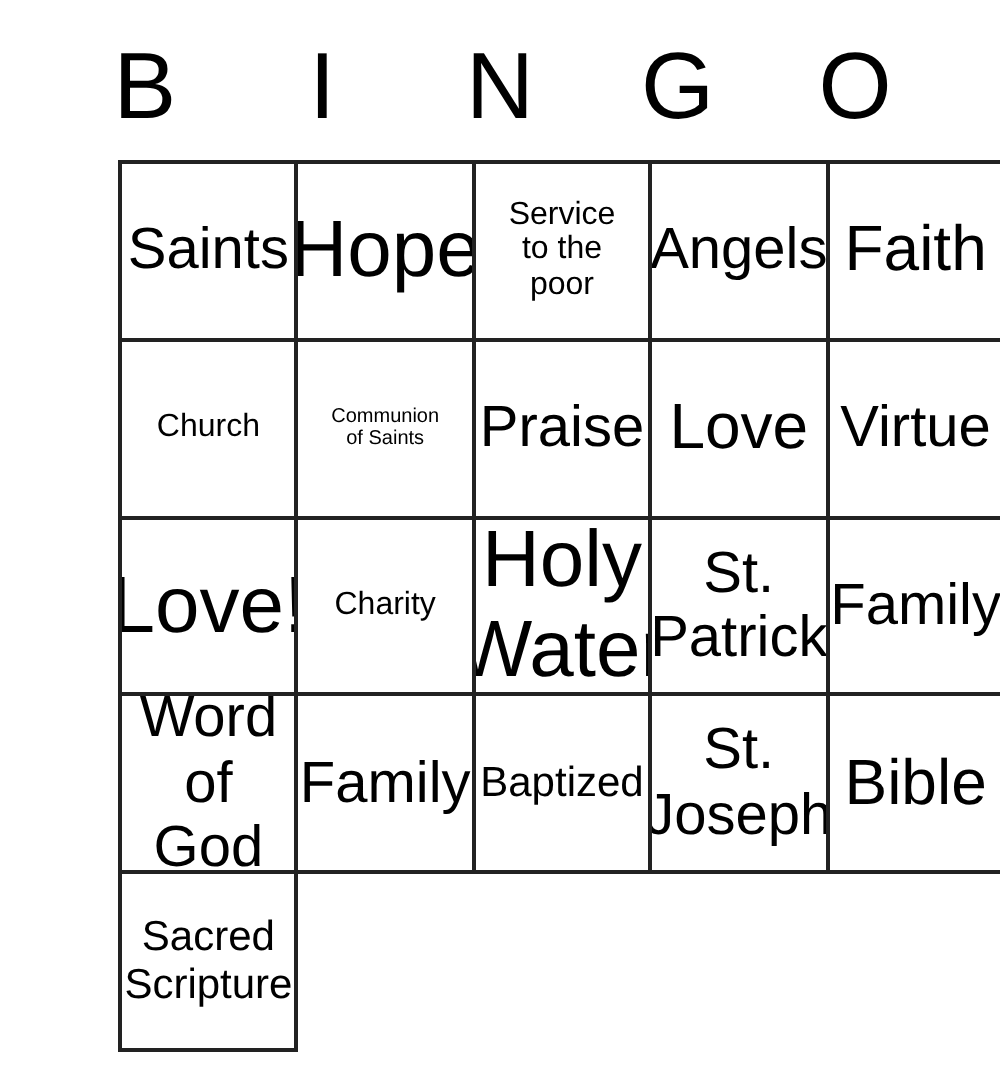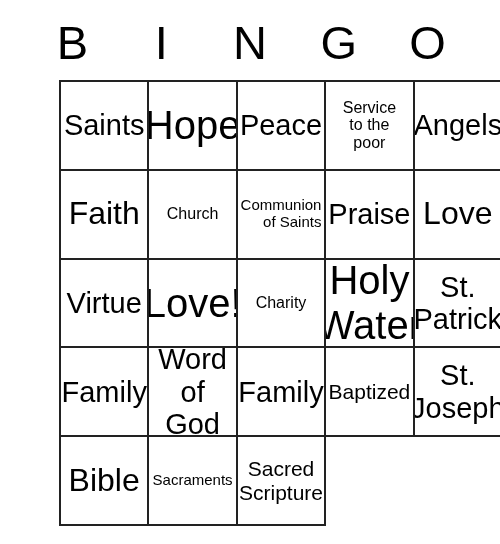--- a/index.html
+++ b/index.html
@@ -70,44 +70,41 @@
     line-height: 1.12;
     white-space: pre-line;
     color: #000000;
   }
   
   .fs-xxl .cell-text { font-size: 32px; }
   .fs-xl  .cell-text { font-size: 40px; }
   .fs-lg  .cell-text { font-size: 29px; }
   .fs-md  .cell-text { font-size: 16px; }
   .fs-sm  .cell-text { font-size: 21px; }
-  .fs-xs  .cell-text { font-size: 15px; text-align: right; }
+  .fs-xs  .cell-text { font-size: 10px; }
 </style>
 </head>
 <body>
 
 <div id="card">
 
   <div id="header-row">
     <div class="header-letter">B</div>
     <div class="header-letter">I</div>
     <div class="header-letter">N</div>
     <div class="header-letter">G</div>
     <div class="header-letter">O</div>
   </div>
 
   <div id="grid">
       <div class="cell fs-lg">
         <span class="cell-text">Saints</span>
       </div>
       <div class="cell fs-xl">
         <span class="cell-text">Hope</span>
-      </div>
-      <div class="cell fs-lg">
-        <span class="cell-text">Peace</span>
       </div>
       <div class="cell fs-md">
         <span class="cell-text">Service
 to the
 poor</span>
       </div>
       <div class="cell fs-lg">
         <span class="cell-text">Angels</span>
       </div>
       <div class="cell fs-xxl">
@@ -156,22 +153,19 @@
       <div class="cell fs-sm">
         <span class="cell-text">Baptized</span>
       </div>
       <div class="cell fs-lg">
         <span class="cell-text">St.
 Joseph</span>
       </div>
       <div class="cell fs-xxl">
         <span class="cell-text">Bible</span>
       </div>
-      <div class="cell fs-xs">
-        <span class="cell-text">Sacraments</span>
-      </div>
       <div class="cell fs-sm">
         <span class="cell-text">Sacred
 Scripture</span>
       </div>
     </div>
 
 </div>
 
 </body></html>

